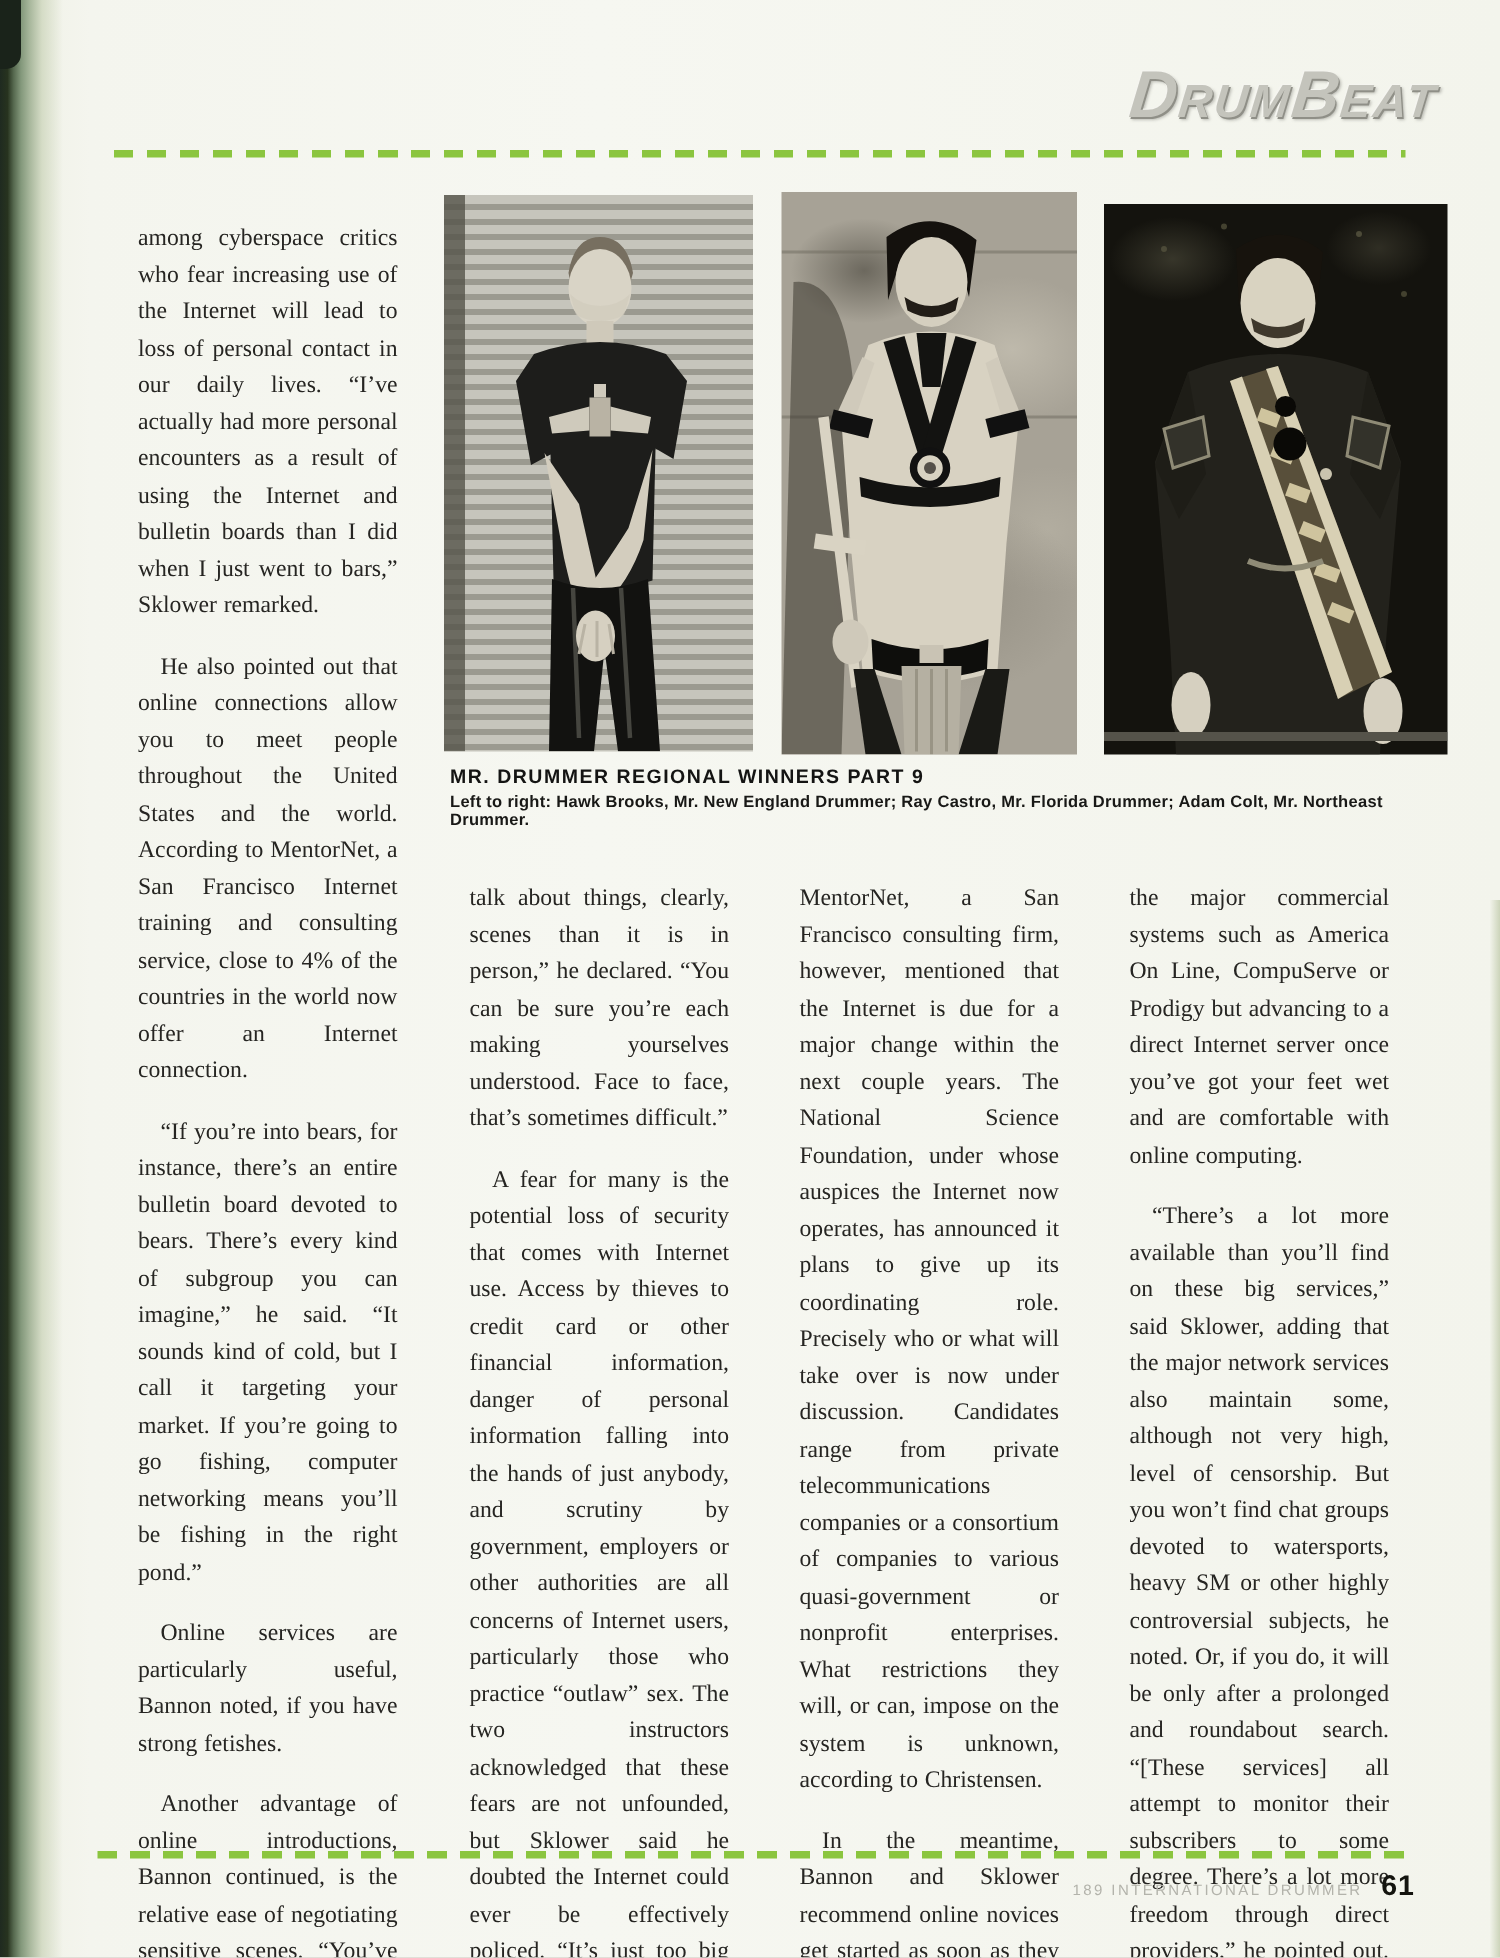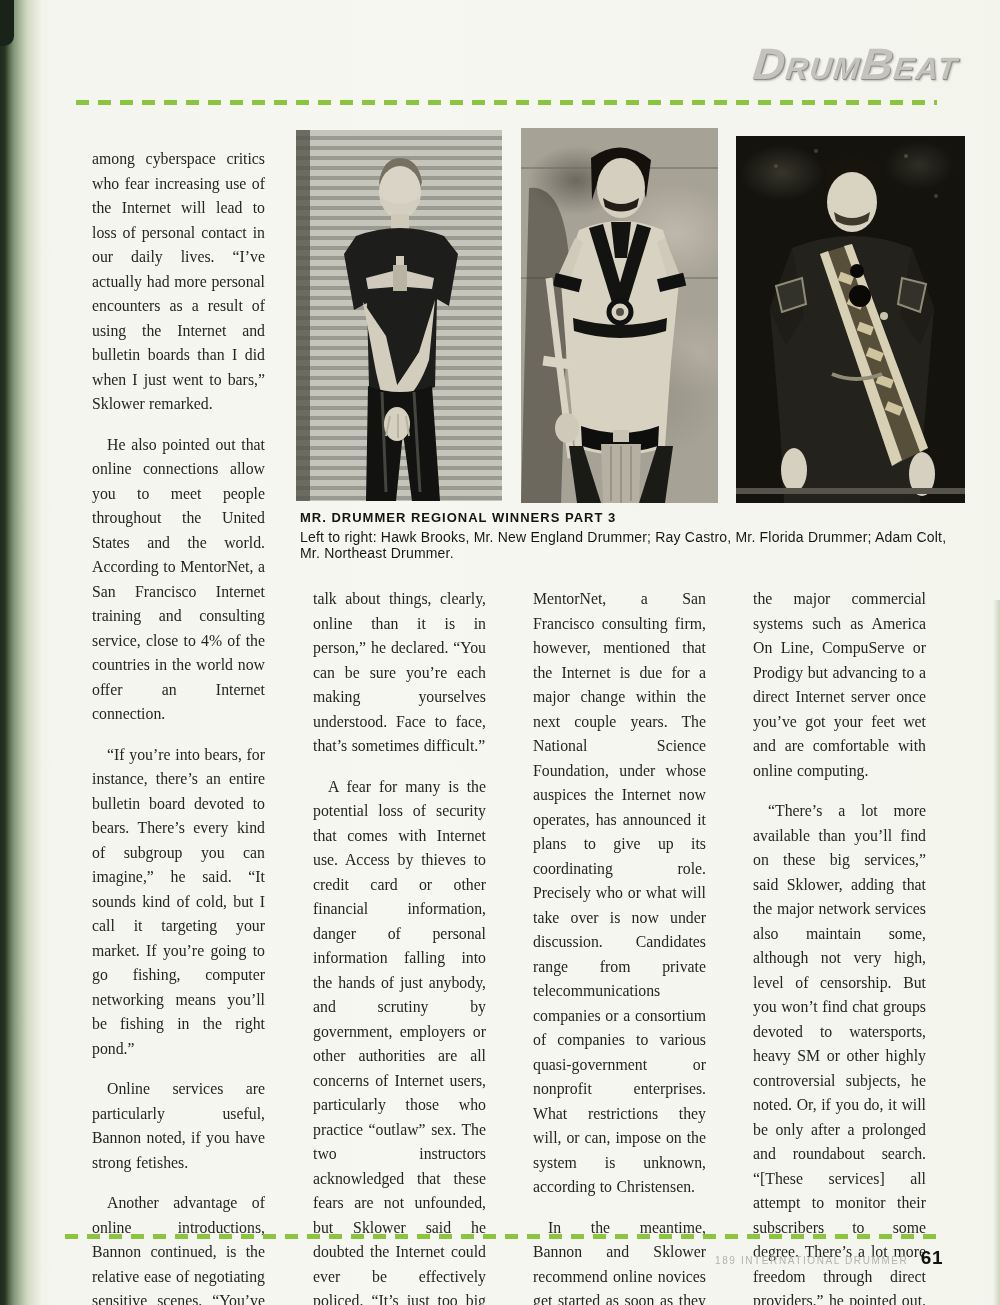--- a/index.html
+++ b/index.html
@@ -37,21 +37,21 @@
       #a7a296;}
   .photo3{left:736px;top:136px;width:229px;height:367px;
     background:
       radial-gradient(60px 40px at 20% 10%, rgba(90,88,70,.5), rgba(0,0,0,0) 70%),
       radial-gradient(50px 35px at 80% 8%, rgba(80,78,62,.45), rgba(0,0,0,0) 70%),
       #14130e;}
   
   .cap-title{position:absolute;left:300px;top:510px;font-family:"Liberation Sans", sans-serif;
     font-weight:bold;font-size:13px;letter-spacing:1px;color:#141413;}
   .cap-credit{position:absolute;left:300px;top:529px;width:660px;font-family:"Liberation Sans", sans-serif;
-    font-weight:normal;font-size:14px;letter-spacing:.2px;color:#181816;}
+    font-weight:bold;font-size:11px;letter-spacing:.2px;color:#181816;}
   
   .col{position:absolute;width:205px;font-size:15.8px;line-height:24.5px;text-align:justify;
     color:#262522;word-spacing:.5px;}
   .col p{margin:16px;}
   .col p + p{text-indent:15px;}
   .col1{left:76px;top:131px;height:1085px;}
   .col2{left:297px;top:571px;}
   .col3{left:517px;top:571px;}
   .col4{left:737px;top:571px;}
   .force-justify{text-align-last:justify;}
@@ -156,33 +156,33 @@
       <circle cx="124" cy="160" r="11" fill="#0a0906"></circle>
       <circle cx="121" cy="135" r="7" fill="#0a0906"></circle>
       <circle cx="148" cy="180" r="4" fill="#c9c3ae"></circle>
       <path d="M96,238 q24,10 50,0" stroke="#8f8b76" stroke-width="4" fill="none"></path>
       <ellipse cx="58" cy="334" rx="13" ry="22" fill="#d6d0c0"></ellipse>
       <ellipse cx="186" cy="338" rx="13" ry="22" fill="#d6d0c0"></ellipse>
       <rect x="0" y="352" width="229" height="6" fill="#55534a"></rect>
     </svg>
   </div>
 
-  <div class="cap-title">MR. DRUMMER REGIONAL WINNERS PART 3</div>
+  <div class="cap-title">MR. DRUMMER REGIONAL WINNERS PART 9</div>
   <div class="cap-credit">Left to right: Hawk Brooks, Mr. New England Drummer; Ray Castro, Mr. Florida Drummer; Adam Colt, Mr. Northeast Drummer.</div>
 
   <div class="col col1">
     <p>among cyberspace critics who fear increasing use of the Internet will lead to loss of personal contact in our daily lives. “I’ve actually had more personal encounters as a result of using the Internet and bulletin boards than I did when I just went to bars,” Sklower remarked.</p>
     <p>He also pointed out that online connections allow you to meet people throughout the United States and the world. According to MentorNet, a San Francisco Internet training and consulting service, close to 4% of the countries in the world now offer an Internet connection.</p>
     <p>“If you’re into bears, for instance, there’s an entire bulletin board devoted to bears. There’s every kind of subgroup you can imagine,” he said. “It sounds kind of cold, but I call it targeting your market. If you’re going to go fishing, computer networking means you’ll be fishing in the right pond.”</p>
     <p>Online services are particularly useful, Bannon noted, if you have strong fetishes.</p>
     <p>Another advantage of online introductions, Bannon continued, is the relative ease of negotiating sensitive scenes. “You’ve got the wall of the phone line between you. It’s easier to</p>
   </div>
 
   <div class="col col2">
-    <p>talk about things, clearly, online than it is in person,” he declared. “You can be sure you’re each making yourselves understood. Face to face, that’s sometimes difficult.”</p>
+    <p>talk about things, clearly, scenes than it is in person,” he declared. “You can be sure you’re each making yourselves understood. Face to face, that’s sometimes difficult.”</p>
     <p>A fear for many is the potential loss of security that comes with Internet use. Access by thieves to credit card or other financial information, danger of personal information falling into the hands of just anybody, and scrutiny by government, employers or other authorities are all concerns of Internet users, particularly those who practice “outlaw” sex. The two instructors acknowledged that these fears are not unfounded, but Sklower said he doubted the Internet could ever be effectively policed. “It’s just too big and too amorphous, at least at this point,” he maintained.</p>
     <p class="force-justify">Dane Candidates of</p>
   </div>
 
   <div class="col col3">
     <p>MentorNet, a San Francisco consulting firm, however, mentioned that the Internet is due for a major change within the next couple years. The National Science Foundation, under whose auspices the Internet now operates, has announced it plans to give up its coordinating role. Precisely who or what will take over is now under discussion. Candidates range from private telecommunications companies or a consortium of companies to various quasi-government or nonprofit enterprises. What restrictions they will, or can, impose on the system is unknown, according to Christensen.</p>
     <p>In the meantime, Bannon and Sklower recommend online novices get started as soon as they can, for non-leather as well as leather-related purposes. They suggest starting out with one of</p>
   </div>
 
   <div class="col col4">

